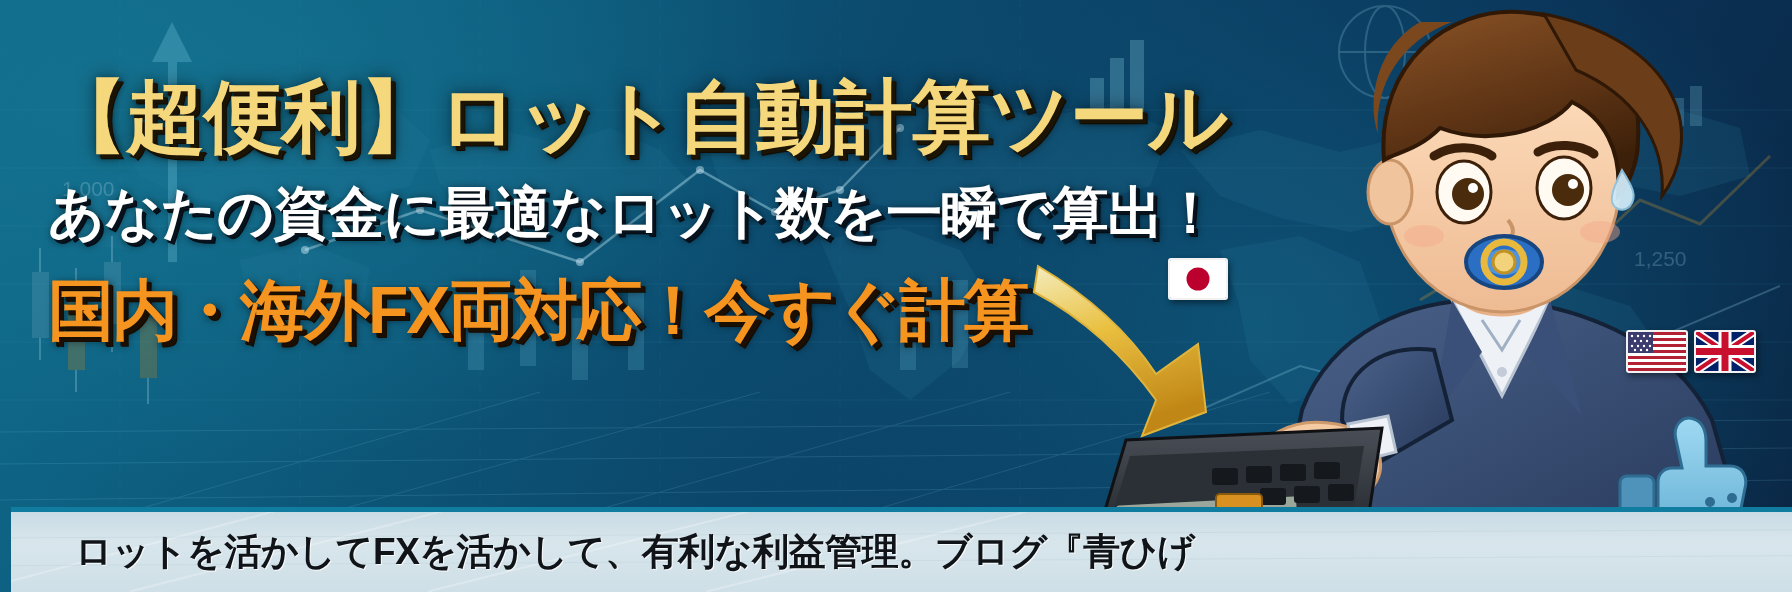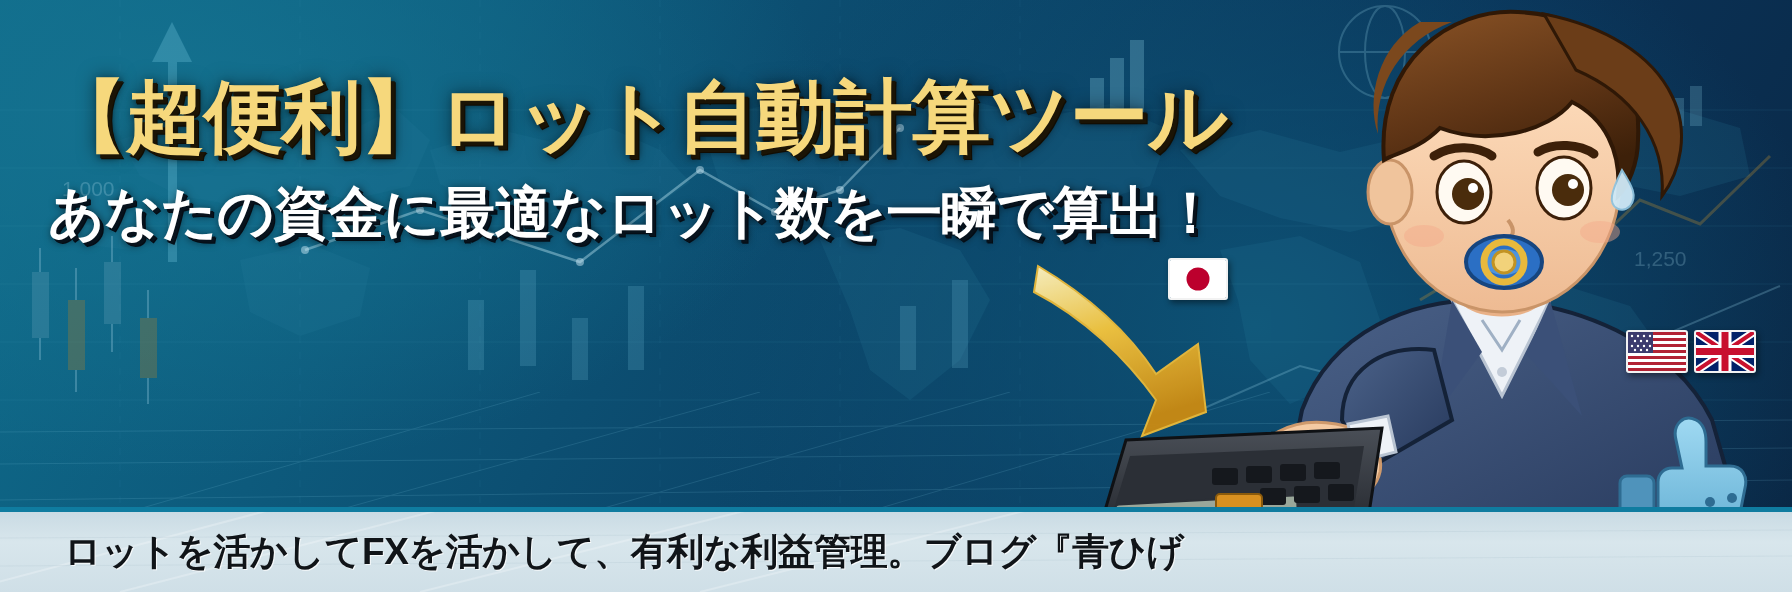--- a/index.html
+++ b/index.html
@@ -46,21 +46,21 @@
     font-size:66px;line-height:1.05;font-weight:700;letter-spacing:-2px;
     color:#f5941f;
     text-shadow:
       4px 4px 0 #1a0f02, 5px 5px 0 #140b01,
       3px 3px 9px rgba(0,0,0,.75);
     white-space:nowrap;
   }
 
   
   .footer{
-    position:absolute;left:0;right:0;bottom:0;height:80px;z-index:9;
+    position:absolute;left:11px;right:0;bottom:0;height:80px;z-index:9;
     background:linear-gradient(180deg,#c9dbe4 0%,#d8e6ec 38%,#cfdfe7 100%);
     border-top:5px solid #0f7ca0;
     overflow:hidden;
   }
   .footer .sheen{position:absolute;inset:0;opacity:.55;}
   .footer-text{
     position:absolute;left:64px;top:50%;transform:translateY(-50%);
     font-size:37px;font-weight:700;color:#101418;letter-spacing:-.5px;
     text-shadow:1px 1px 0 rgba(255,255,255,.8);
     white-space:nowrap;z-index:2;
@@ -209,20 +209,21 @@
         <line x1="260" y1="140" x2="760" y2="0"></line>
         <line x1="520" y1="140" x2="1010" y2="0"></line>
         <line x1="800" y1="140" x2="1270" y2="0"></line>
       </g>
     </svg>
   </div>
 
   <div class="copy">
     <div class="line-title">【超便利】ロット自動計算ツール</div>
     <div class="line-sub">あなたの資金に最適なロット数を一瞬で算出！</div>
+    <div class="line-cta">国内・海外FX両対応！今すぐ計算</div>
   </div>
 
   <div class="arrow">
     <svg viewBox="0 0 210 200">
       <defs>
         <linearGradient id="goldg" x1="0" y1="0" x2="0.3" y2="1">
           <stop offset="0%" stop-color="#fff4c2"></stop>
           <stop offset="45%" stop-color="#f3c53f"></stop>
           <stop offset="100%" stop-color="#c98a13"></stop>
         </linearGradient>

